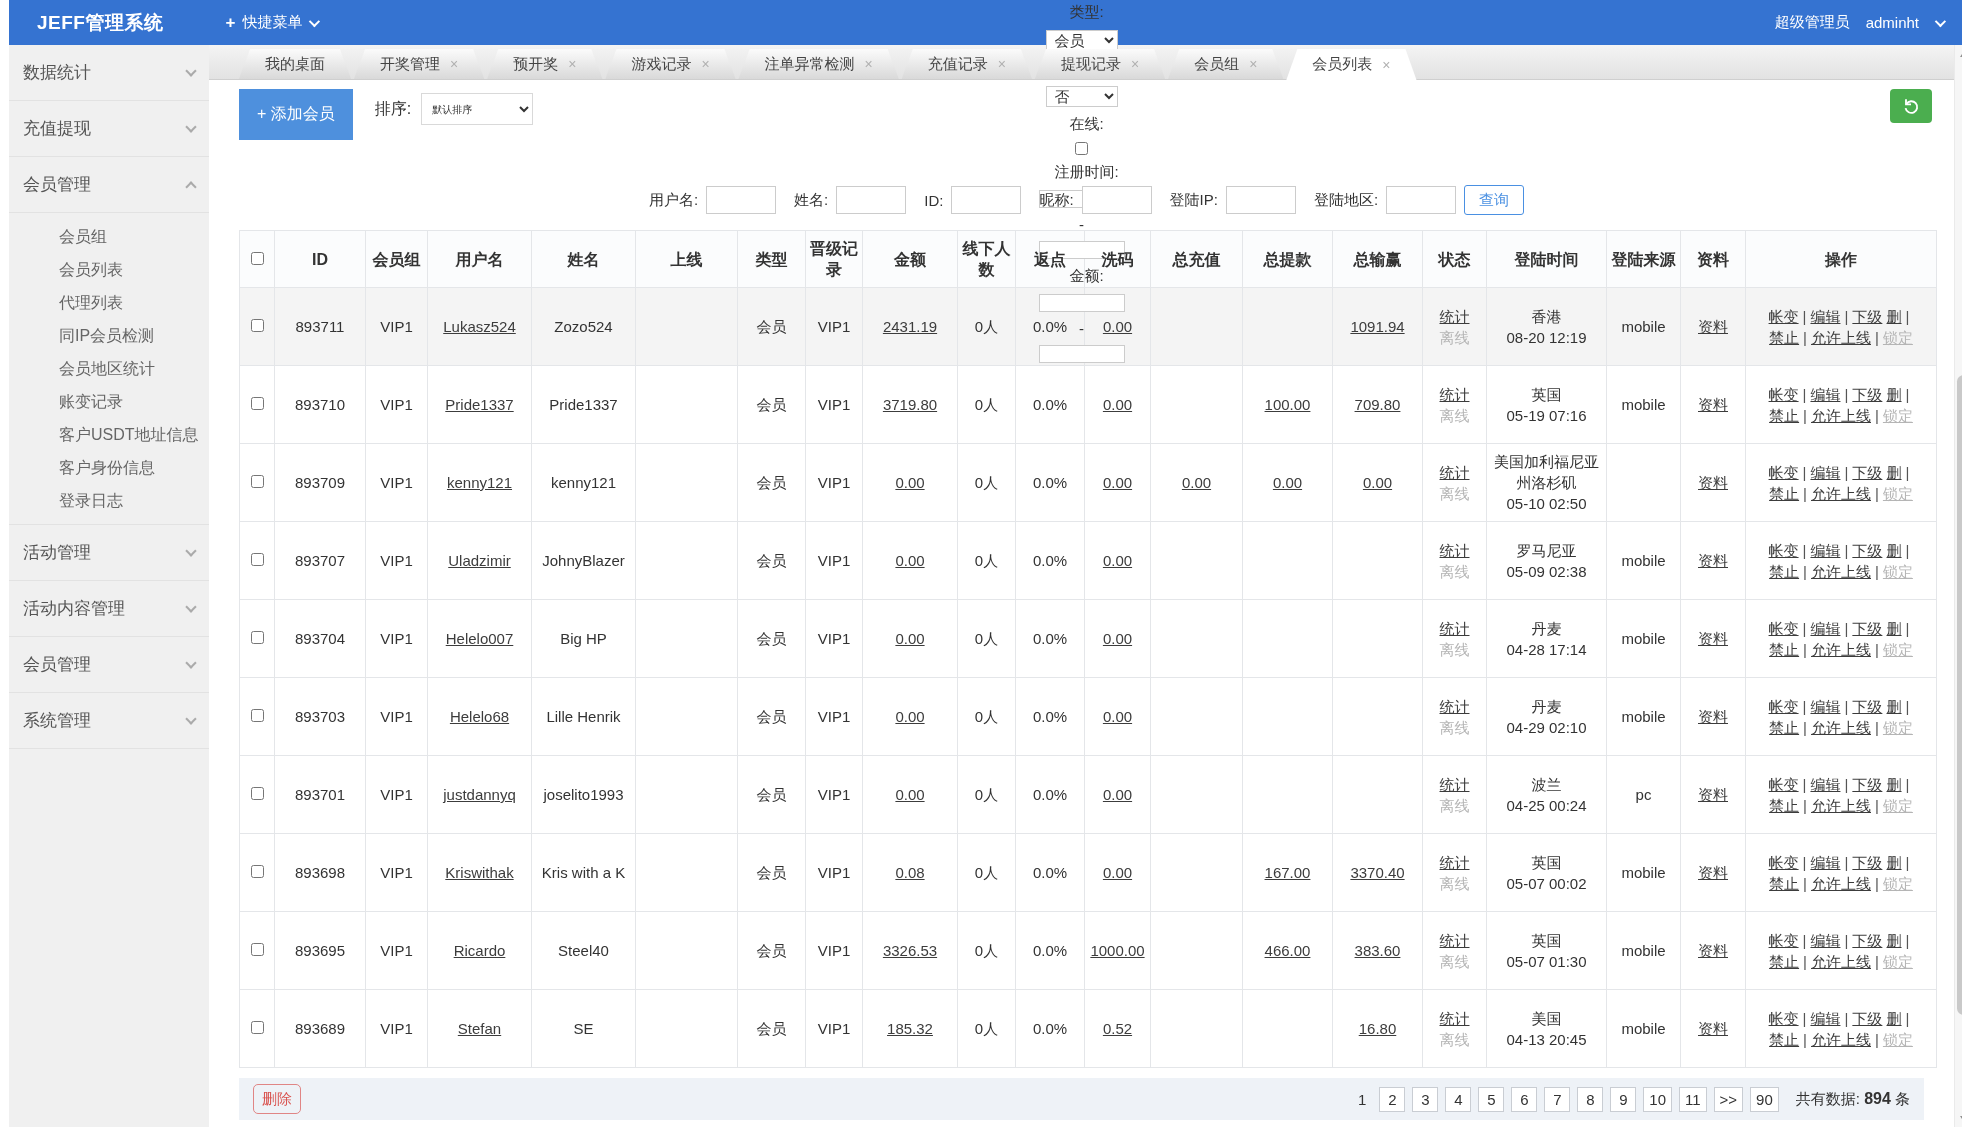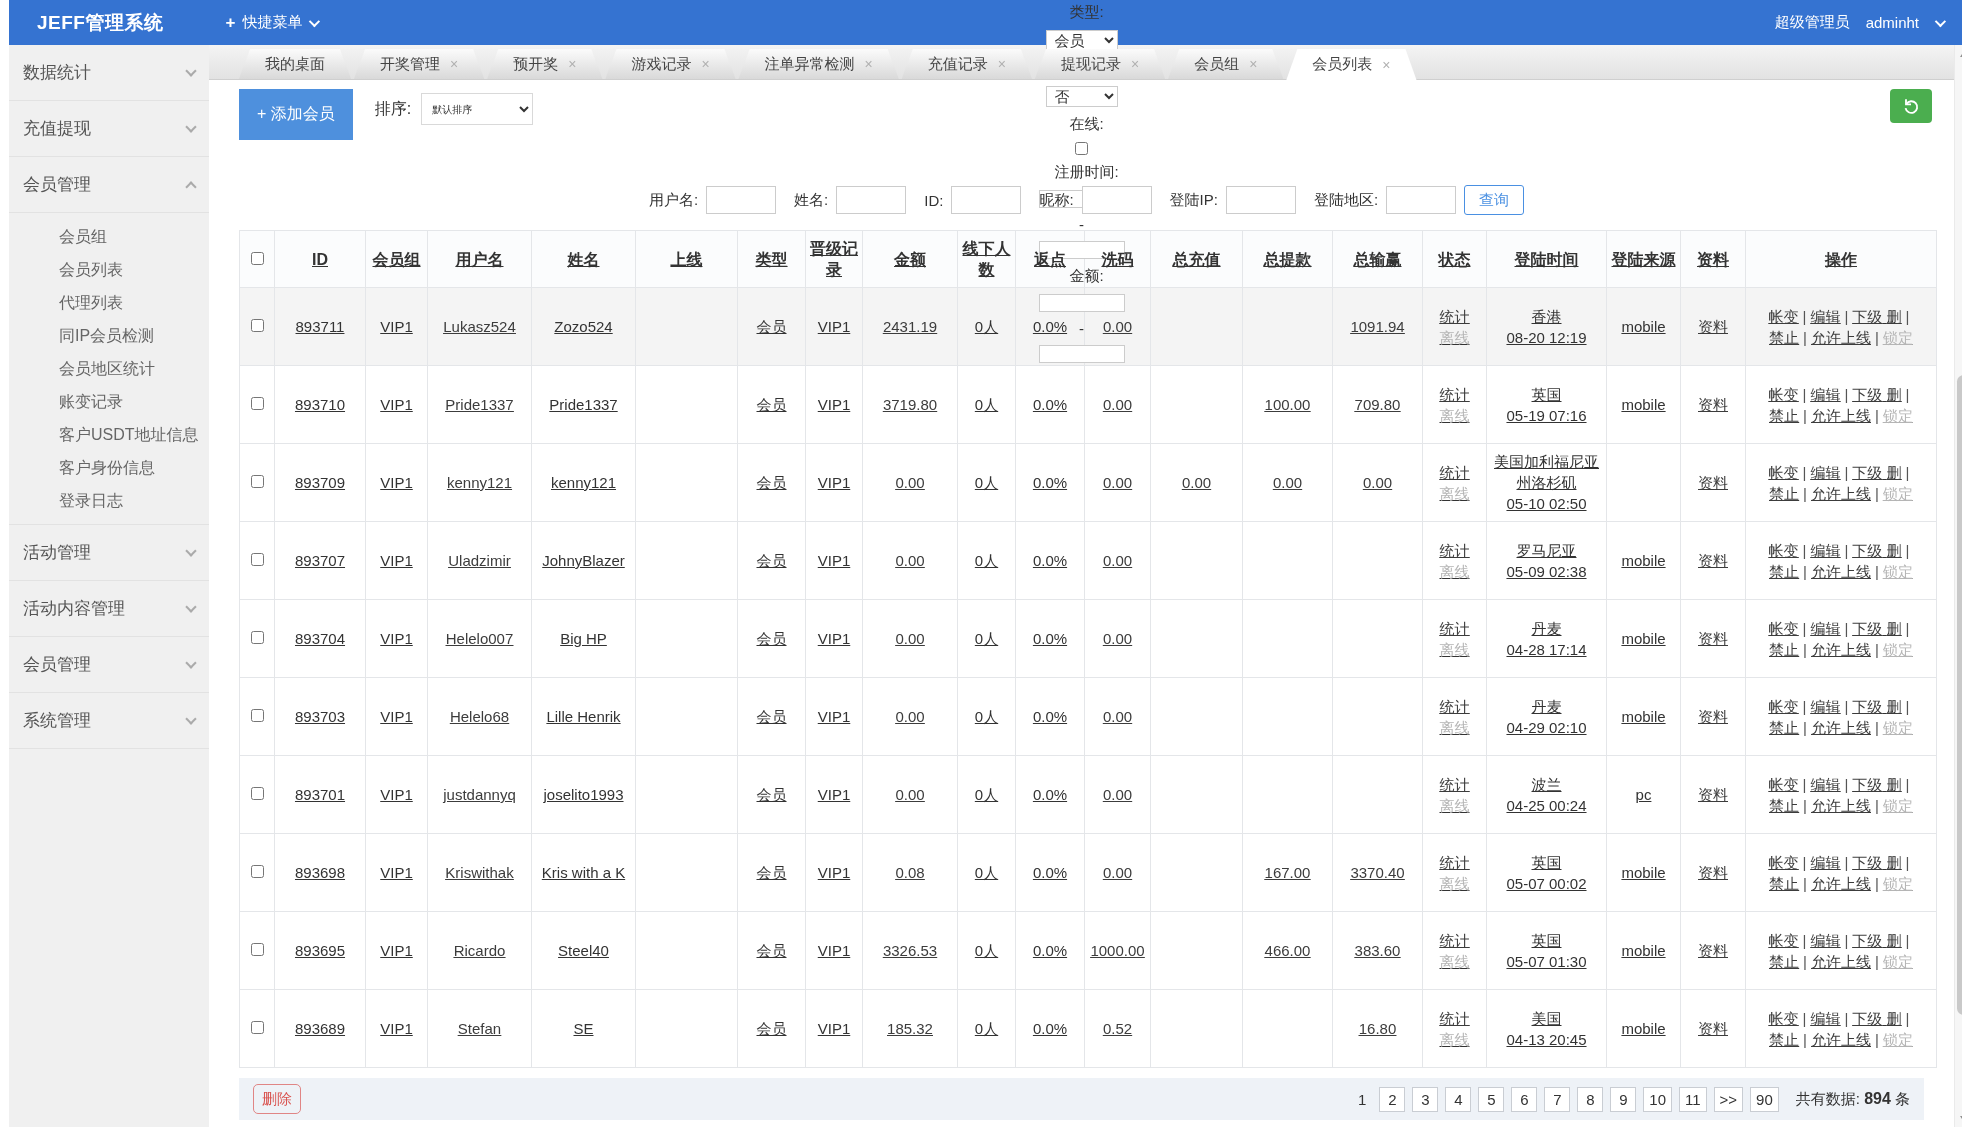--- a/index.html
+++ b/index.html
@@ -61,21 +61,21 @@
     color:#333; padding:0 4px; font-family:inherit; }
   .filters-row input[type=text] { height:28px; width:86px; border:1px solid #ccc; background:#fff; padding:0 6px;
     font-size:14px; font-family:inherit; }
   .filters-row.r2 input[type=text] { width:70px; }
   .filters-row input[type=checkbox] { width:15px; height:15px; }
   .btn-query { height:30px; padding:4px 14px; background:#fff; border:1px solid #4a90e2; color:#4a90e2;
     border-radius:3px; font-size:15px; cursor:pointer; font-family:Liberation Serif, serif; }
 
   
   .tbl-wrap { margin:8px 30px 0 30px; }
-  table.members { width:1697px; border-collapse:collapse; table-layout:fixed; font-size:15px;text-decoration:underline; }
+  table.members { width:1697px; border-collapse:collapse; table-layout:fixed; font-size:15px; }
   table.members th, table.members td { border:1px solid #e4e6e9; text-align:center; vertical-align:middle;
     padding:4px 3px; word-wrap:break-word; overflow-wrap:break-word; }
   table.members thead th { height:57px; font-weight:bold; color:#333; background:#fbfcfd; font-size:16px; line-height:21px; }
   table.members tbody td { height:78px; color:#333; line-height:21px; background-clip:padding-box; }
   table.members tbody tr:first-child td { background:#f4f4f4; }
   .lnk { color:#3c3c3c; text-decoration:underline; cursor:pointer; }
   .muted { color:#b5b5b5; }
   .ops { line-height:23px; }
   .ops .op { color:#3c3c3c; text-decoration:underline; cursor:pointer; white-space:nowrap; }
   .ops .sep { color:#555; margin:0 4px; text-decoration:none; font-style:normal; }

